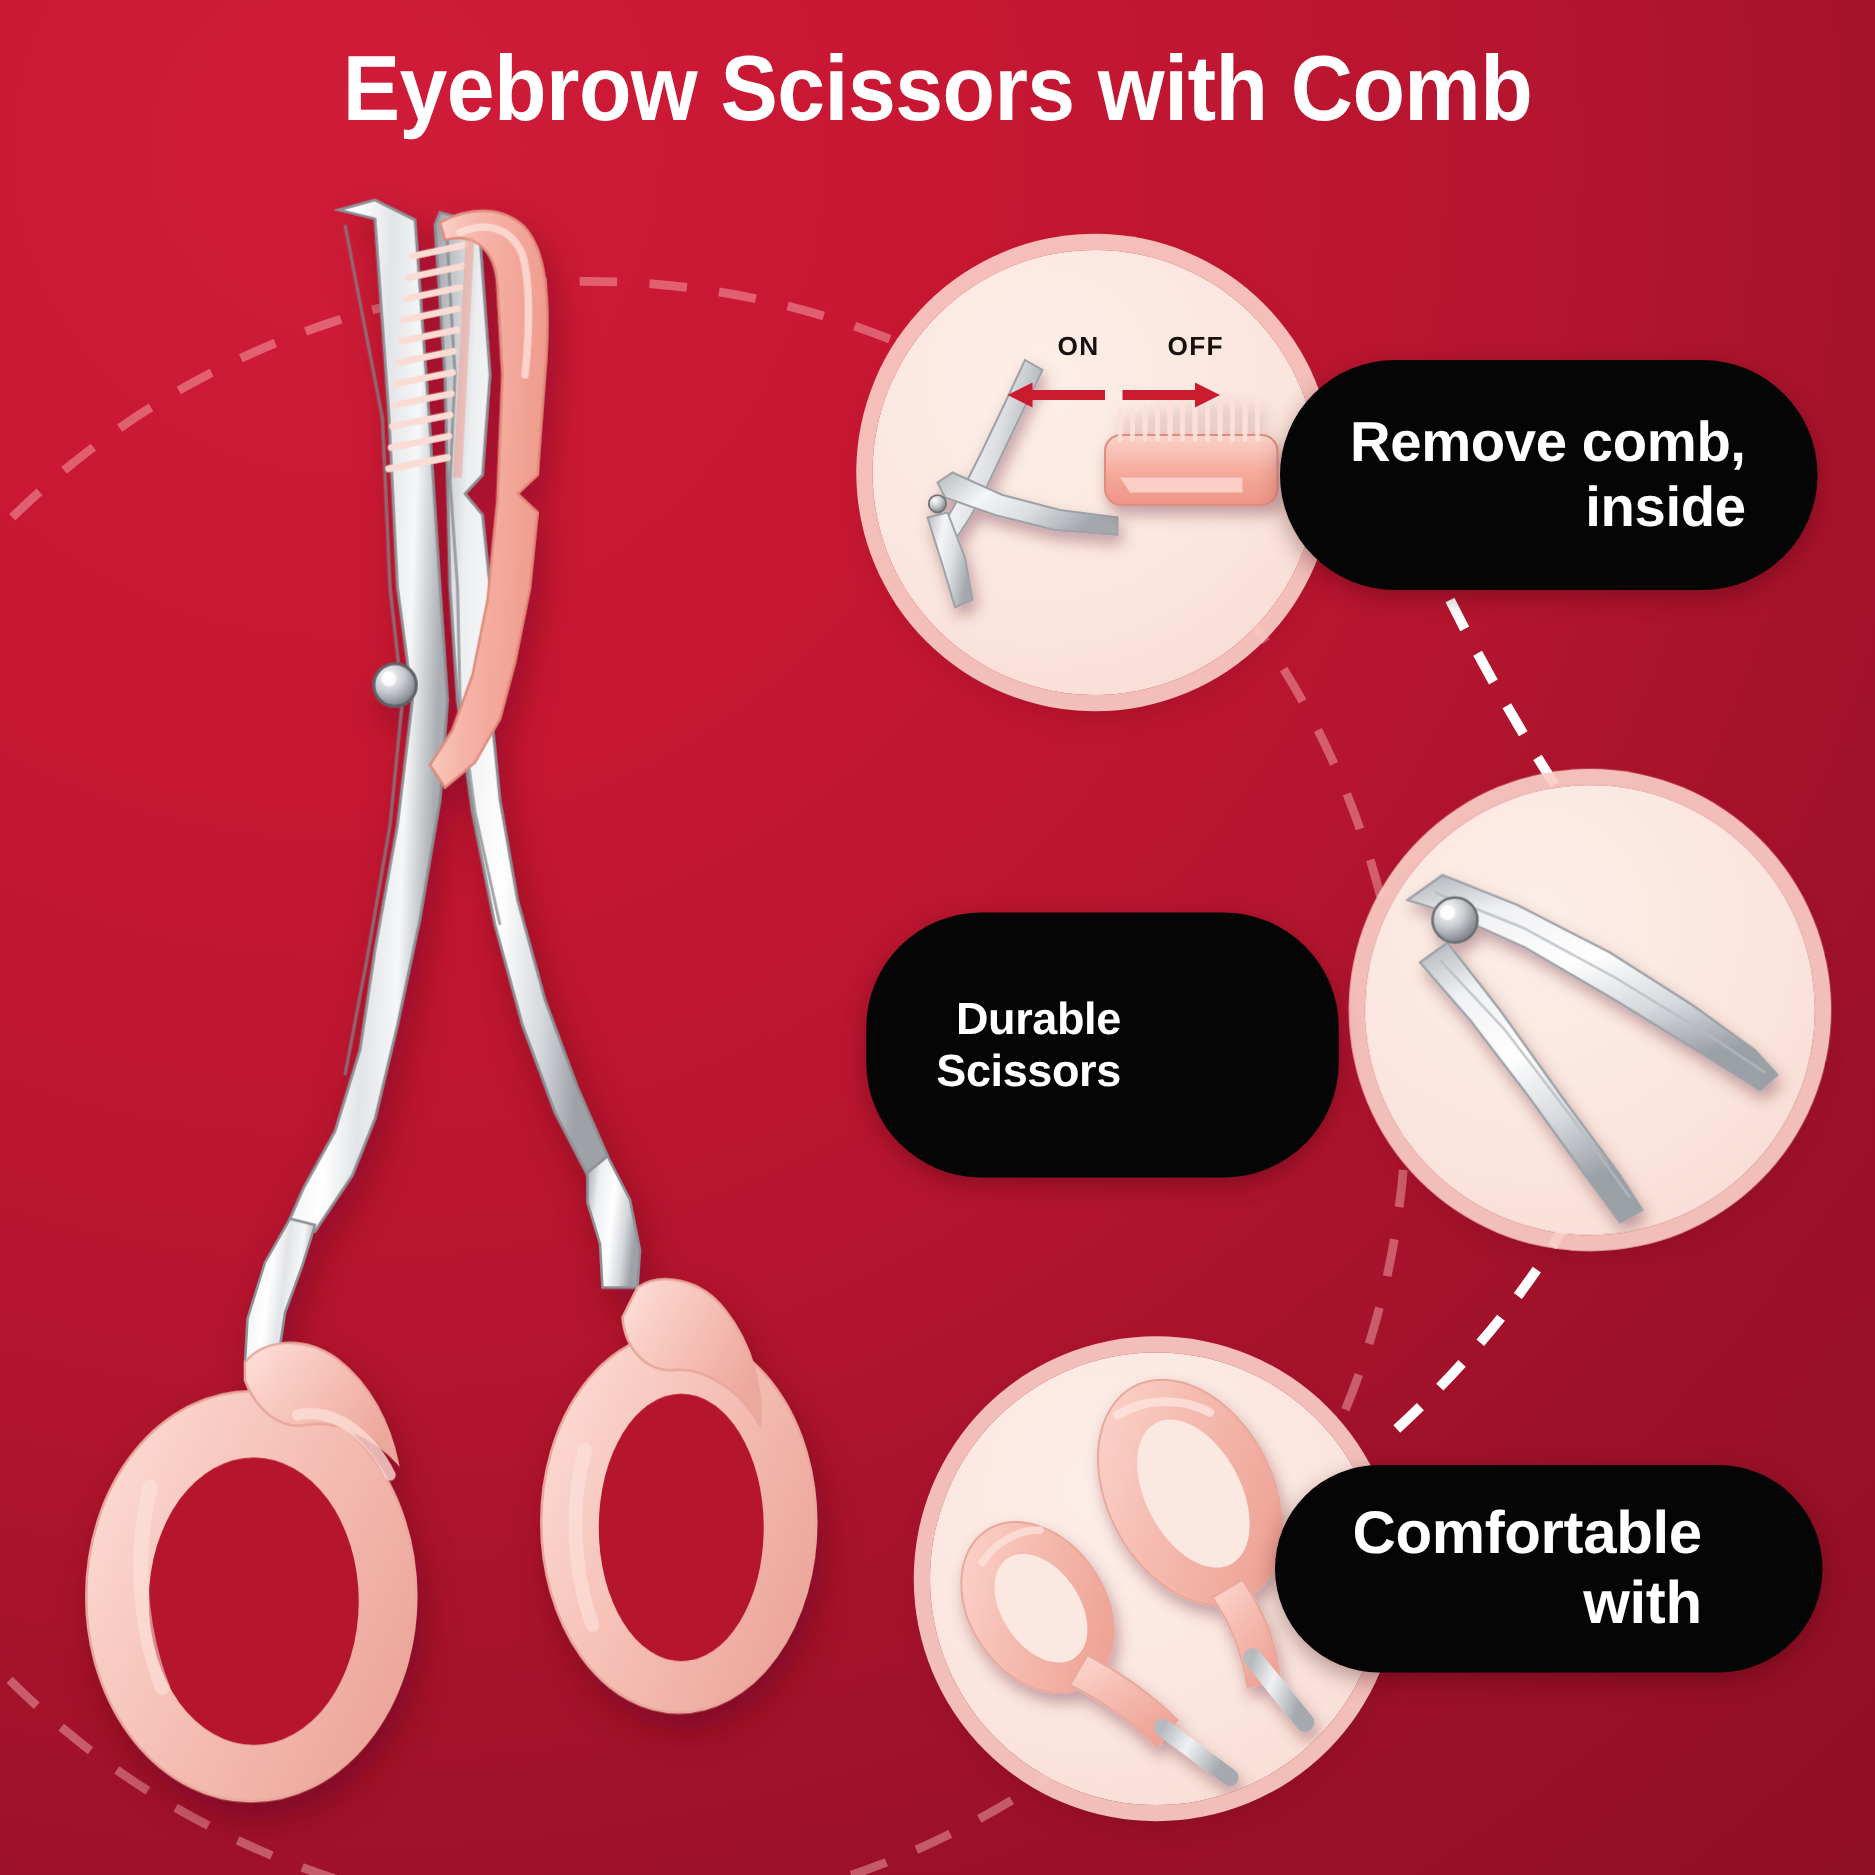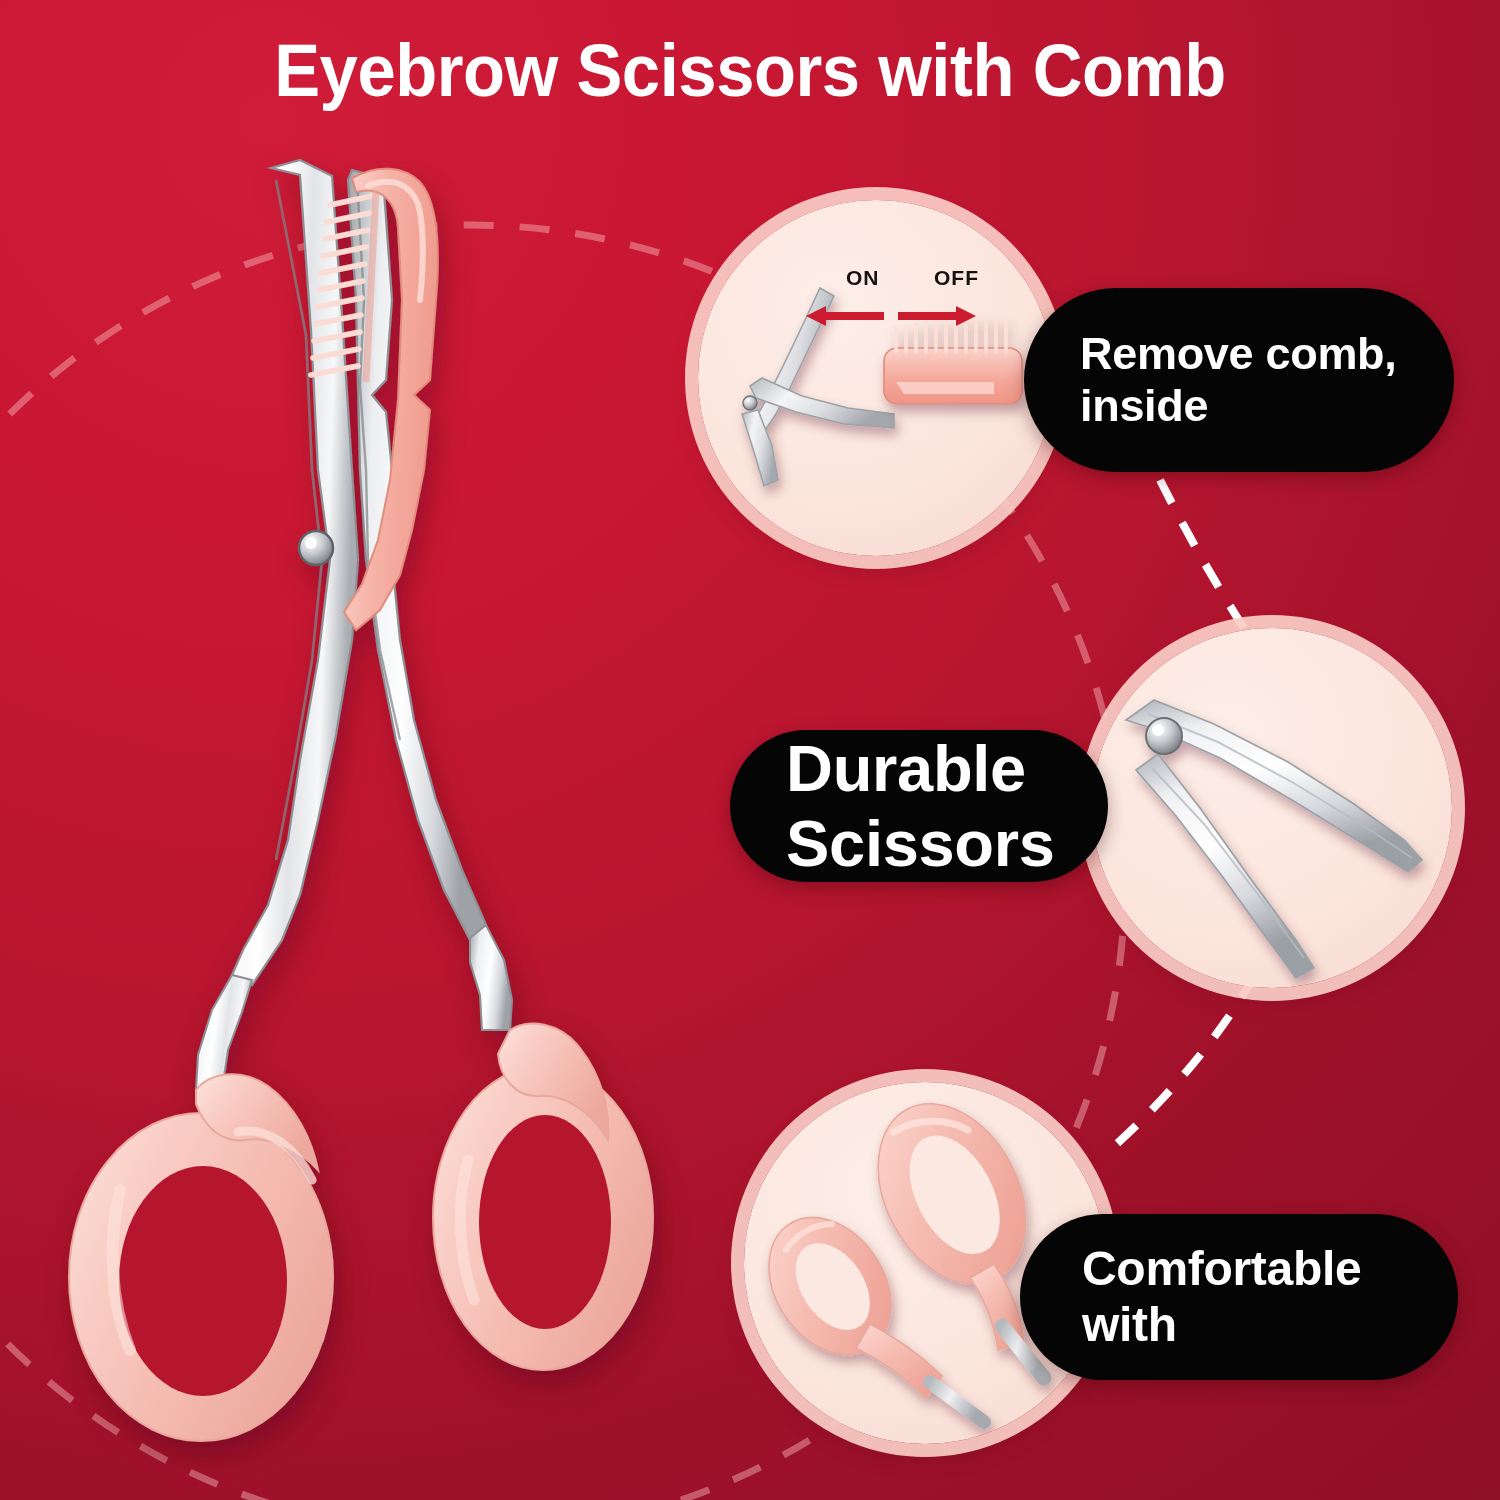--- a/index.html
+++ b/index.html
@@ -25,21 +25,21 @@
     box-shadow:0 0 0 13px rgba(250,205,198,.92), 0 10px 26px rgba(80,0,12,.30);
     overflow:hidden;
   }
   
   .pill{
     position:absolute;background:#050505;border-radius:92px;
     color:#fff;display:flex;align-items:center;
     font-weight:700;line-height:1.16;letter-spacing:-0.3px;
     box-shadow:0 6px 18px rgba(60,0,10,.35);
   }
-  .pill span{display:block;}
+  .pill span{display:block;text-align:right;}
   .pill.right-of-circle{justify-content:flex-start;}
   .pill.left-of-circle{justify-content:flex-start;}
   
   .onoff-label{
     position:absolute;color:#17120f;font-weight:700;font-size:21px;
     letter-spacing:1px;
   }
   
   .svgwrap{position:absolute;left:0;top:0;width:1500px;height:1500px;pointer-events:none;}
 </style>
@@ -262,21 +262,21 @@
         <path d="M44,142 L66,126 L108,180 L158,250 L204,312 L222,340
                  L204,350 L176,312 L130,248 L84,188 Z" fill="url(#s2)" stroke="#9ea2a7" stroke-width="1.8"></path>
         <path d="M60,140 L112,196 L164,264 L212,330" fill="none" stroke="#b7bbc0" stroke-width="2" opacity="0.8"></path>
 
         <circle cx="72" cy="108" r="18" fill="url(#screwg)" stroke="#6b6f74" stroke-width="2"></circle>
         <circle cx="66" cy="102" r="6" fill="#ffffff" opacity="0.9"></circle>
       </g>
     </svg>
   </div>
 
-  <div class="pill left-of-circle" style="left:730px;top:730px;width:378px;height:152px;padding:0 34px 0 56px;font-size:65px;">
+  <div class="pill left-of-circle" style="left:693px;top:730px;width:378px;height:212px;padding:0 34px 0 56px;font-size:36px;">
     <div>
       <span>Durable</span>
       <span>Scissors</span>
     </div>
   </div>
 
   <div class="cc" style="left:744px;top:1082px;width:362px;height:362px;">
     <svg viewBox="0 0 362 362" width="362" height="362">
       <defs>
         <linearGradient id="p3" x1="0" y1="0" x2="0.7" y2="1">
@@ -305,20 +305,20 @@
         </g>
         <path d="M126,242 C152,256 178,274 198,294 L182,316 C162,296 136,278 112,266 Z" fill="url(#p3)" stroke="#e8a89d" stroke-width="1.6"></path>
         <path d="M186,300 L240,340" stroke="url(#s3)" stroke-width="14" stroke-linecap="round" fill="none"></path>
 
         <path d="M150,50 C172,36 202,36 224,48" fill="none" stroke="#fde6e0" stroke-width="7" opacity="0.75" stroke-linecap="round"></path>
         <path d="M42,168 C52,152 70,142 88,142" fill="none" stroke="#fde6e0" stroke-width="6" opacity="0.7" stroke-linecap="round"></path>
       </g>
     </svg>
   </div>
 
-  <div class="pill right-of-circle" style="left:1020px;top:1172px;width:438px;height:166px;padding:0 34px 0 62px;font-size:48px;margin-top:42px;">
+  <div class="pill right-of-circle" style="left:1020px;top:1172px;width:438px;height:166px;padding:0 34px 0 62px;font-size:48px;">
     <div>
       <span>Comfortable</span>
       <span>with</span>
     </div>
   </div>
 
 </div>
 
 </body></html>

